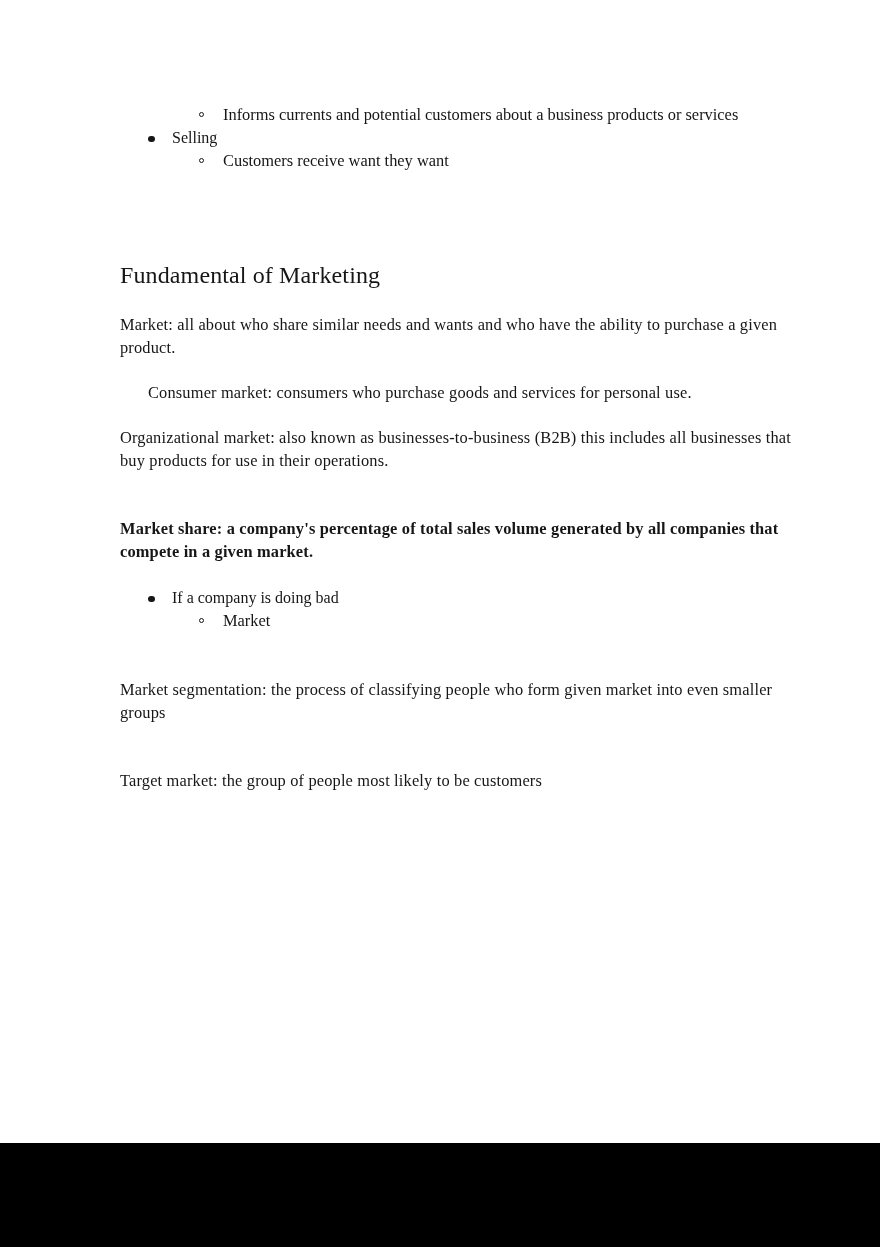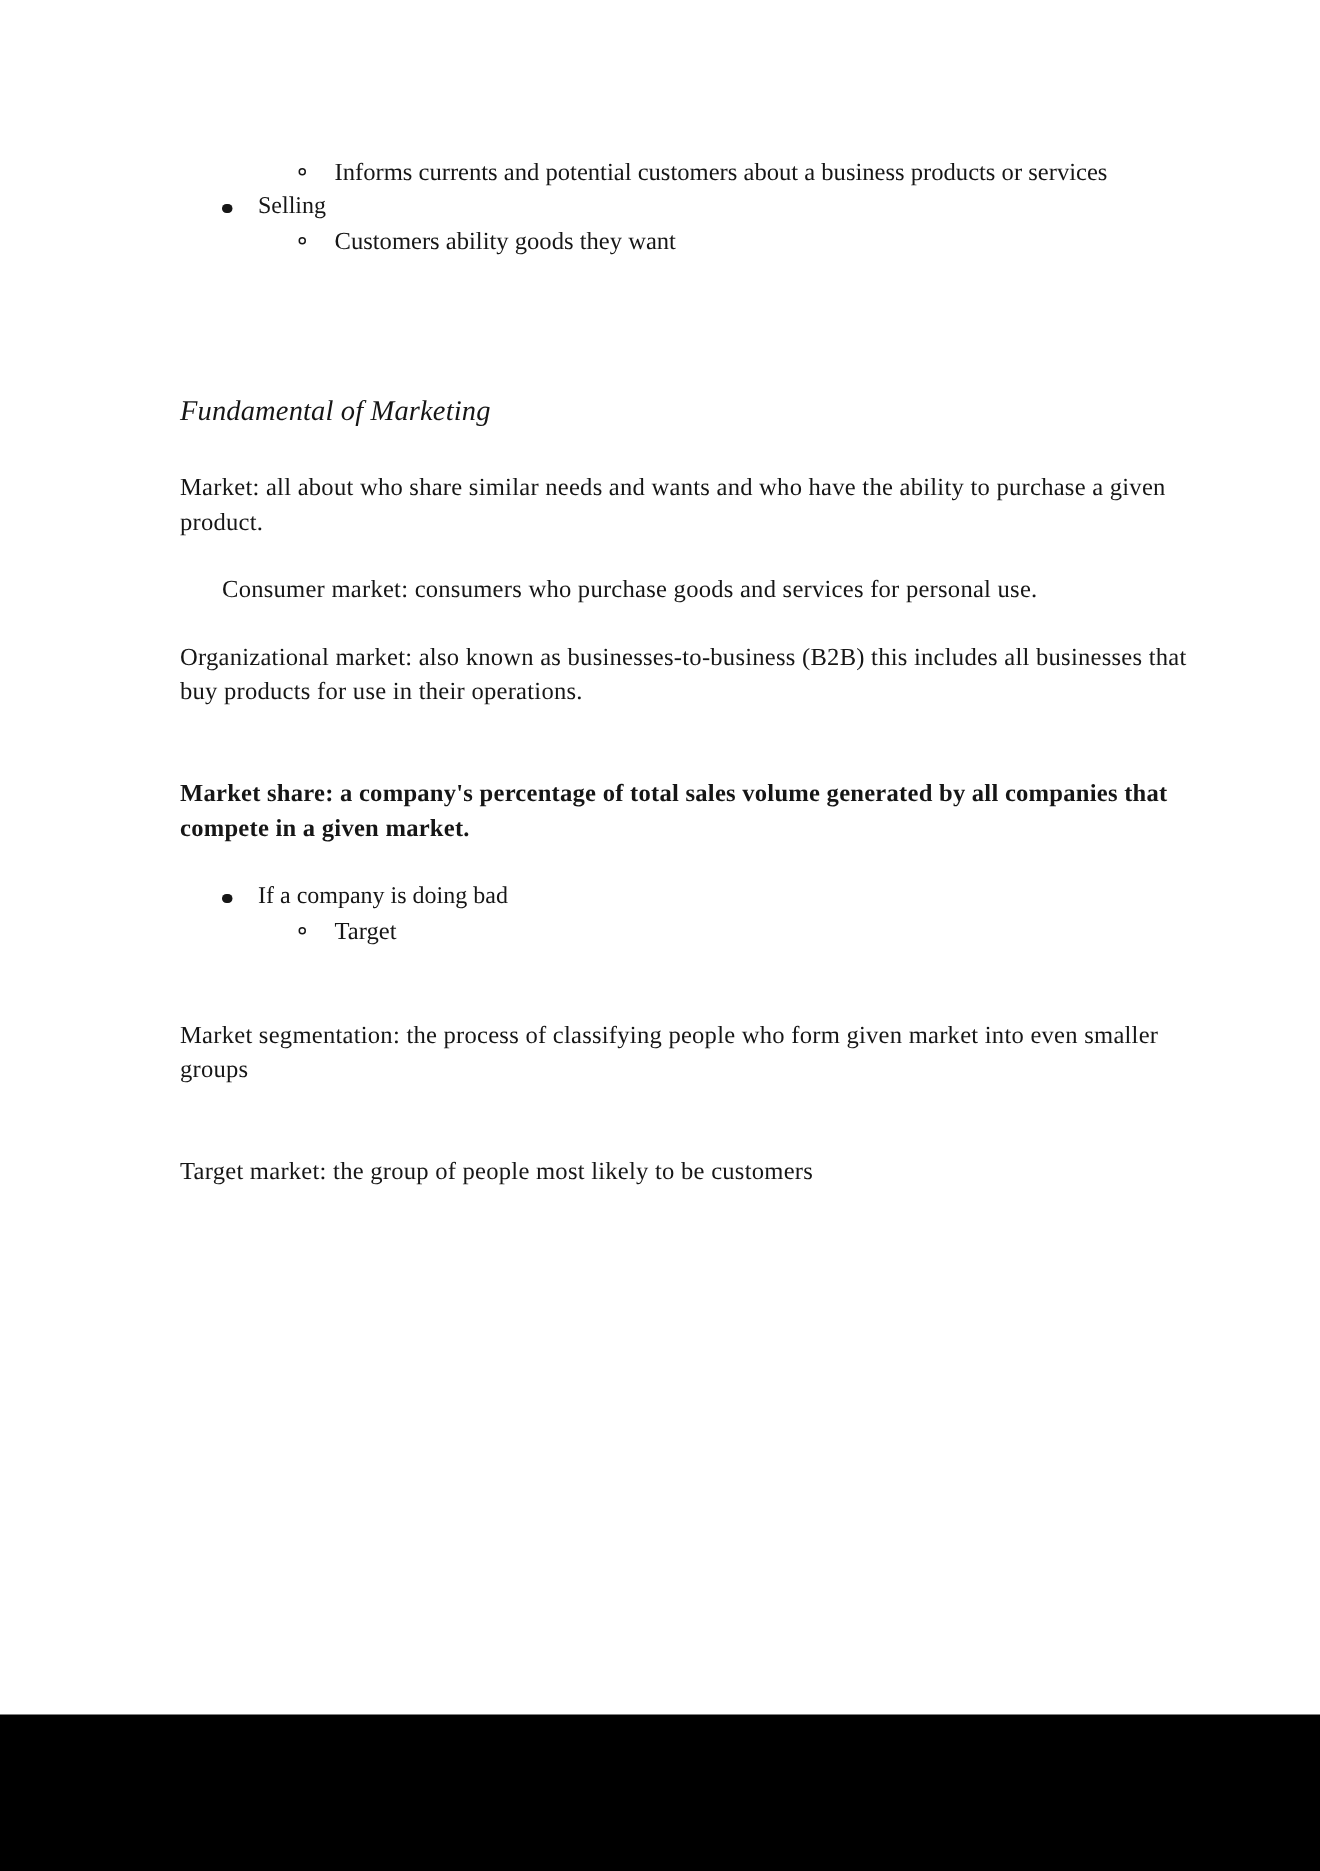--- a/index.html
+++ b/index.html
@@ -37,26 +37,25 @@
   .para {
     font-size: 16.4px;
     line-height: 23px;
     margin: 0;
     text-align: left;
     letter-spacing: 0.01em;
   }
 
   
   .heading {
-    font-size: 19px;
+    font-size: 24px;
     line-height: 24px;
     font-weight: 400;
     margin: 0;
     letter-spacing: 0.005em;
-    font-style: italic;
   }
 
   
   ul.lvl1 {
     list-style: none;
     margin: 0;
     padding: 0;
   }
   ul.lvl1 > li.bullet1 {
     position: relative;
@@ -137,21 +136,21 @@
       </ul>
       <ul class="lvl1">
         <li class="bullet1">
           <span class="marker-disc"></span>
           <span>Selling</span>
         </li>
       </ul>
       <ul class="lvl2">
         <li class="bullet2">
           <span class="marker-circle"></span>
-          <span>Customers ability goods they want</span>
+          <span>Customers receive want they want</span>
         </li>
       </ul>
     </div>
 
     <div class="blk" id="blk-heading">
       <h1 class="heading">Fundamental of Marketing</h1>
     </div>
 
     <div class="blk" id="blk-market">
       <p class="para">Market: all about who share similar needs and wants and who have the ability to purchase a given product.</p>
@@ -172,21 +171,21 @@
     <div class="blk" id="blk-doingbad">
       <ul class="lvl1">
         <li class="bullet1">
           <span class="marker-disc"></span>
           <span>If a company is doing bad</span>
         </li>
       </ul>
       <ul class="lvl2">
         <li class="bullet2">
           <span class="marker-circle"></span>
-          <span>Target</span>
+          <span>Market</span>
         </li>
       </ul>
     </div>
 
     <div class="blk" id="blk-seg">
       <p class="para">Market segmentation: the process of classifying people who form given market into even smaller groups</p>
     </div>
 
     <div class="blk" id="blk-target">
       <p class="para">Target market: the group of people most likely to be customers</p>

